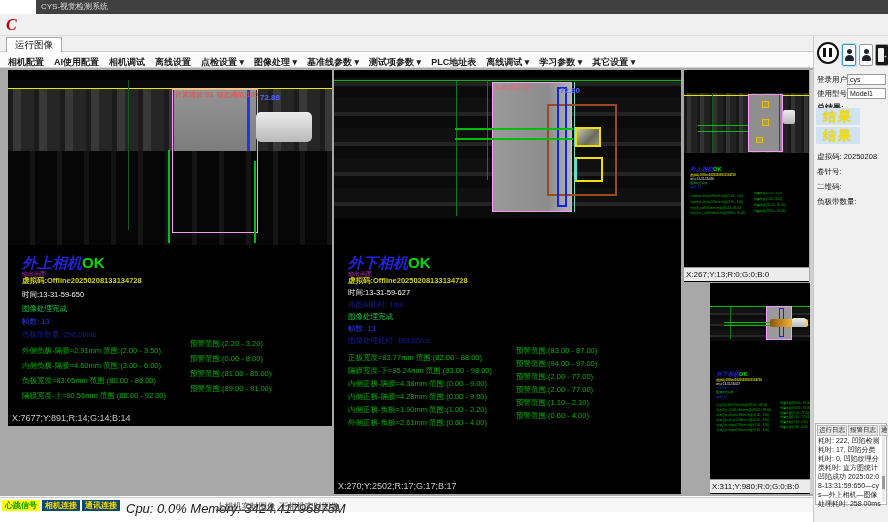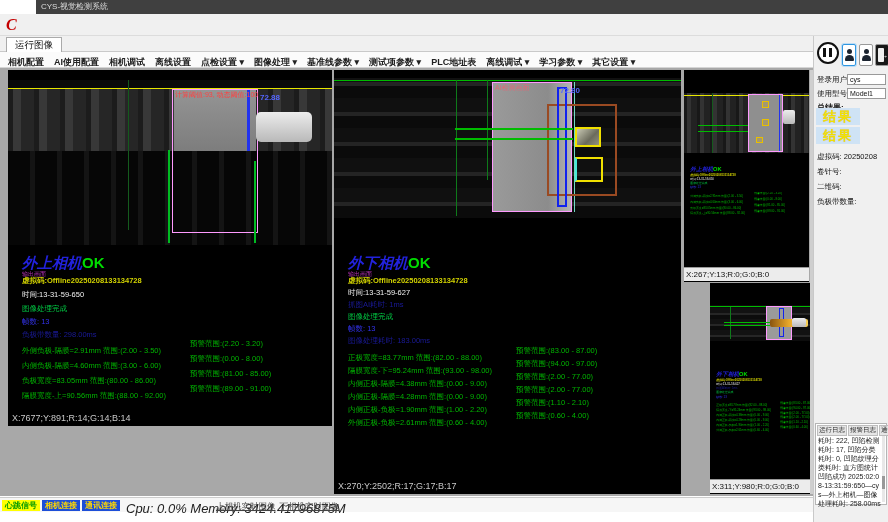--- a/index.html
+++ b/index.html
@@ -125,21 +125,21 @@
     color:#222; word-break:break-all; }
   #logscroll { position:absolute; right:1px; top:12px; width:3px; height:66px; background:#e8e8e8; }
   #logthumb { position:absolute; right:1px; top:52px; width:3px; height:13px; background:#999; }
 
   
   #statusbar { position:absolute; left:0; top:497px; width:813px; height:15px; background:#f6f6f6;
     border-top:1px solid #ccc; }
   .badges { position:absolute; left:2px; top:2px; display:flex; gap:2px; }
   .badge { font-size:8px; height:11px; line-height:11px; padding:0 3px; font-weight:bold; }
   .badge:nth-child(1) { background:#ffff00; color:#009900; }
-  .badge:nth-child(2), .badge:nth-child(3) { background:#1d4ed8; color:#ffd700; }
+  .badge:nth-child(2), .badge:nth-child(3) { background:#0c4a6e; color:#ffd700; }
   #cpu { position:absolute; left:126px; top:3px; font-size:13px; color:#222; white-space:nowrap;font-style:italic; }
   .links { position:absolute; left:216px; top:3px; display:flex; gap:4px; }
   .slink { font-size:8.5px; color:#444; text-decoration:underline; white-space:nowrap; cursor:pointer; }
 </style>
 </head>
 <body>
 
 <div id="app">
 
   <div id="titlebar">

